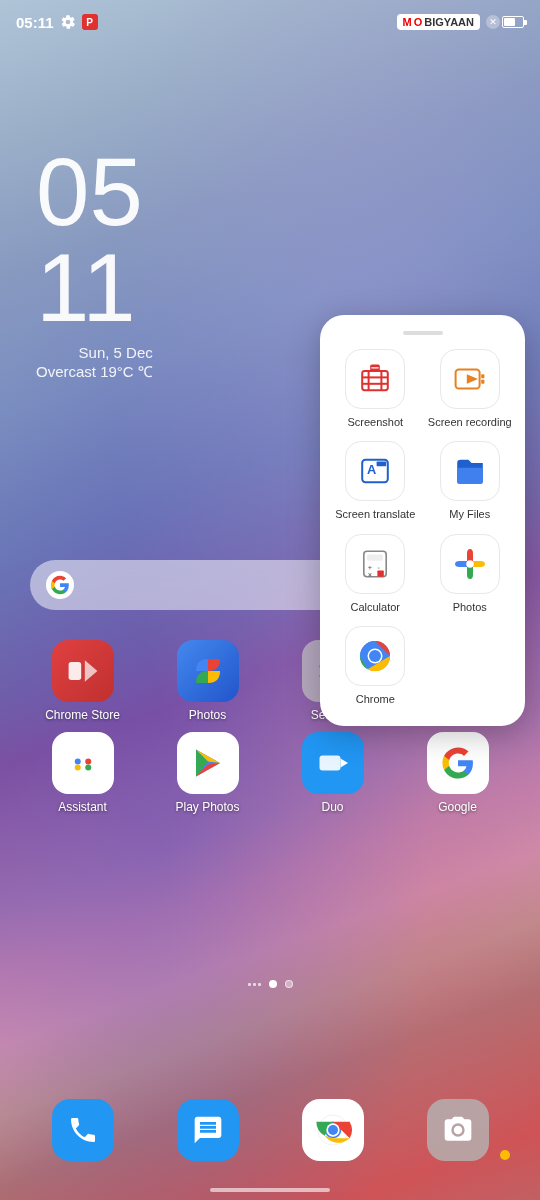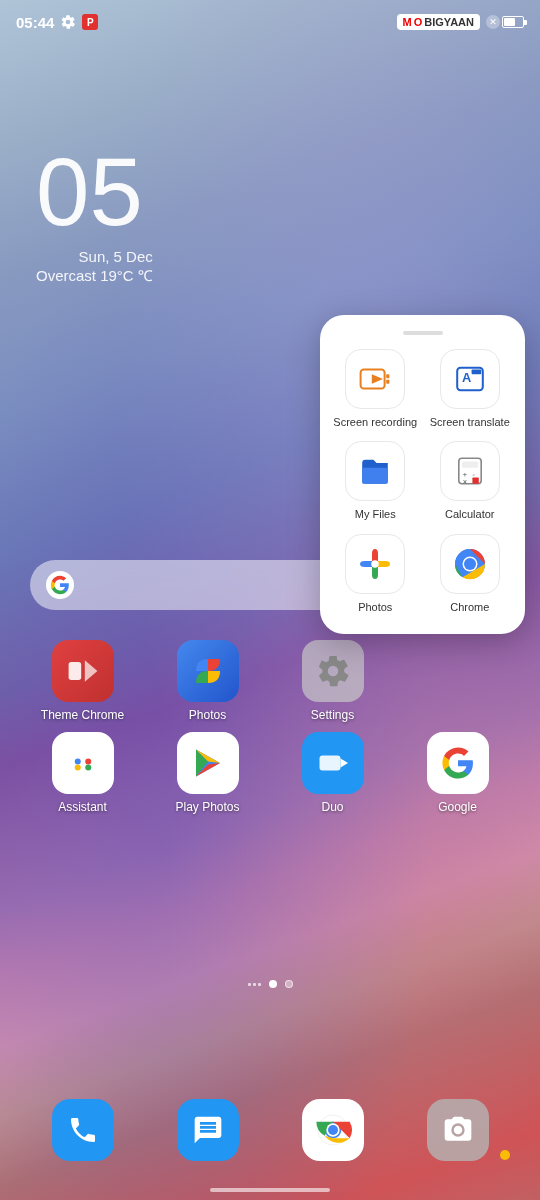--- a/index.html
+++ b/index.html
@@ -338,21 +338,21 @@
     }
   </style>
 </head>
 <body>
 
 <div class="wallpaper"></div>
 <div class="wallpaper-overlay"></div>
 
 <div class="status-bar">
   <div class="status-bar-left">
-    <span class="status-time">05:44</span>
+    <span class="status-time">05:11</span>
     <svg width="16" height="16" viewBox="0 0 24 24" fill="white">
       <path d="M12 15.5A3.5 3.5 0 018.5 12 3.5 3.5 0 0112 8.5a3.5 3.5 0 013.5 3.5 3.5 3.5 0 01-3.5 3.5m7.43-2.92c.04-.32.07-.64.07-.98s-.03-.66-.07-1l2.16-1.63c.19-.15.24-.42.12-.64l-2.04-3.53c-.12-.22-.39-.3-.61-.22l-2.55 1c-.52-.4-1.08-.73-1.69-.98l-.38-2.71A.488.488 0 0014 2h-4c-.25 0-.46.18-.49.42l-.38 2.71c-.61.25-1.17.59-1.69.98l-2.55-1c-.22-.09-.49 0-.61.22L2.74 8.87c-.12.21-.08.49.12.64L5.02 11.1c-.04.34-.07.67-.07 1s.03.65.07.98L2.86 14.74c-.19.15-.24.42-.12.64l2.04 3.53c.12.22.39.3.61.22l2.55-1c.52.4 1.08.73 1.69.98l.38 2.71c.03.24.24.42.49.42h4c.25 0 .46-.18.49-.42l.38-2.71c.61-.25 1.17-.58 1.69-.98l2.55 1c.22.09.49 0 .61-.22l2.04-3.53c.12-.21.07-.49-.12-.64l-2.16-1.63z"></path>
     </svg>
     <div style="width:16px;height:16px;background:#e03030;border-radius:3px;display:flex;align-items:center;justify-content:center;">
       <span style="color:white;font-size:10px;font-weight:bold;">P</span>
     </div>
   </div>
   <div class="status-bar-right">
     <div class="mobigyaan-logo">
       <span>M</span><span style="color:#e00">O</span>BIGYAAN
@@ -361,20 +361,21 @@
       <div class="x-btn">✕</div>
       <div class="battery-icon">
         <div class="battery-fill"></div>
       </div>
     </div>
   </div>
 </div>
 
 <div class="clock-area">
   <div class="clock-hour">05</div>
+  <div class="clock-minute">11</div>
   <div class="clock-date">Sun, 5 Dec</div>
   <div class="clock-weather">
     <span>Overcast  19°C  ℃</span>
   </div>
 </div>
 
 <div class="search-bar">
   <div class="google-g">
     <svg width="20" height="20" viewBox="0 0 24 24">
       <path d="M22.56 12.25c0-.78-.07-1.53-.2-2.25H12v4.26h5.92c-.26 1.37-1.04 2.53-2.21 3.31v2.77h3.57c2.08-1.92 3.28-4.74 3.28-8.09z" fill="#4285F4"></path>
@@ -387,21 +388,21 @@
 
 <div class="app-grid">
 
   <div class="app-item">
     <div class="app-icon icon-theme-store">
       <svg width="36" height="36" viewBox="0 0 40 40">
         <rect x="4" y="10" width="14" height="20" rx="3" fill="white" opacity="0.9"></rect>
         <polygon points="22,8 36,20 22,32" fill="white" opacity="0.7"></polygon>
       </svg>
     </div>
-    <span class="app-label">Theme Chrome</span>
+    <span class="app-label">Chrome Store</span>
   </div>
 
   <div class="app-item">
     <div class="app-icon icon-photos">
       <svg width="36" height="36" viewBox="0 0 48 48">
         <path d="M24 8 L24 24 L8 24 Q8 8 24 8Z" fill="#4285F4"></path>
         <path d="M24 8 L40 8 Q40 24 24 24Z" fill="#EA4335"></path>
         <path d="M24 24 L40 24 Q40 40 24 40Z" fill="#FBBC05"></path>
         <path d="M24 24 L24 40 L8 40 Q8 24 24 24Z" fill="#34A853"></path>
       </svg>
@@ -519,20 +520,35 @@
     </div>
   </div>
 </div>
 
 <div class="home-indicator"></div>
 
 <div class="popup-card">
   <div class="popup-handle"></div>
   <div class="popup-grid">
 
+    <div class="popup-item">
+      <div class="popup-icon-wrap">
+        <svg width="32" height="32" viewBox="0 0 40 40">
+          <rect x="4" y="10" width="32" height="24" rx="3" fill="none" stroke="#e03030" stroke-width="2.5"></rect>
+          <line x1="12" y1="10" x2="12" y2="34" stroke="#e03030" stroke-width="2.5"></line>
+          <line x1="28" y1="10" x2="28" y2="34" stroke="#e03030" stroke-width="2.5"></line>
+          <path d="M4 18 H36" stroke="#e03030" stroke-width="2.5"></path>
+          <path d="M4 26 H36" stroke="#e03030" stroke-width="2.5"></path>
+          <rect x="14" y="2" width="12" height="8" rx="2" fill="#e03030"></rect>
+
+          <path d="M16 6 L24 6" stroke="white" stroke-width="1.5" stroke-linecap="round"></path>
+        </svg>
+      </div>
+      <span class="popup-label">Screenshot</span>
+    </div>
 
     <div class="popup-item">
       <div class="popup-icon-wrap">
         <svg width="32" height="32" viewBox="0 0 40 40">
           <rect x="2" y="8" width="30" height="24" rx="4" fill="none" stroke="#e88020" stroke-width="2.5"></rect>
           <polygon points="16,14 30,20 16,26" fill="#e88020"></polygon>
           <rect x="34" y="14" width="4" height="5" rx="1" fill="#e88020"></rect>
           <rect x="34" y="21" width="4" height="5" rx="1" fill="#e88020"></rect>
         </svg>
       </div>

